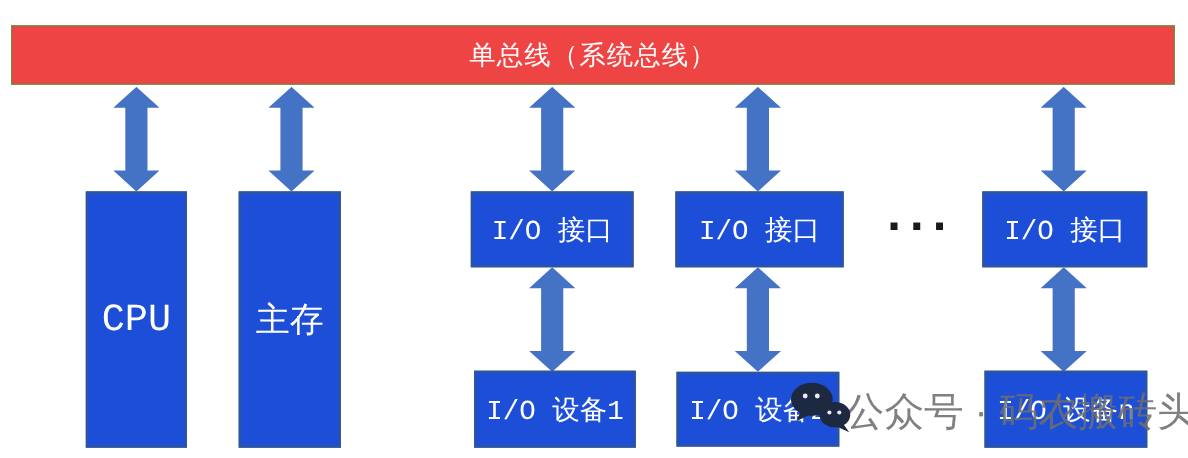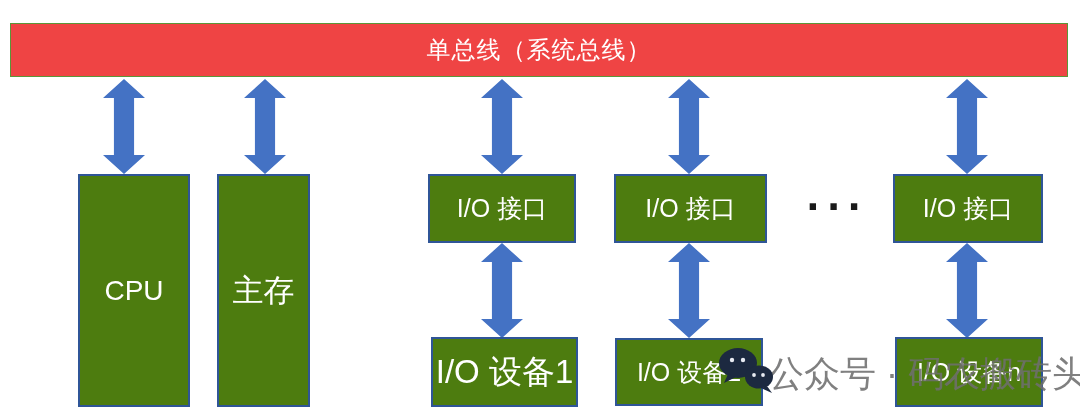--- a/index.html
+++ b/index.html
@@ -20,33 +20,34 @@
     display:flex;align-items:center;justify-content:center;
     color:#ffffff;
     font-size:24px;
     letter-spacing:1px;
     box-sizing:border-box;
   }
 
   
   .node{
     position:absolute;
-    background:#4d7c0f;
+    background:#1d4ed8;
     border:2px solid #2f5597;
     color:#ffffff;
     display:flex;align-items:center;justify-content:center;
     box-sizing:border-box;
     white-space:nowrap;
+    font-family:Liberation Mono, monospace;
   }
-  #node-cpu   {left:78px; top:174px;width:112px; height:233px;font-size:28px;text-align:right;}
+  #node-cpu   {left:78px; top:174px;width:92px; height:233px;font-size:35px;text-align:right;}
   #node-mm    {left:217px;top:174px;width:93px; height:233px;font-size:31px;}
   #node-if1   {left:428px;top:174px;width:148px;height:69px; font-size:25px;}
   #node-if2   {left:614px;top:174px;width:153px;height:69px; font-size:25px;}
   #node-if3   {left:893px;top:174px;width:150px;height:69px; font-size:25px;}
-  #node-dev1  {left:431px;top:337px;width:147px;height:70px; font-size:33px;}
+  #node-dev1  {left:431px;top:337px;width:147px;height:70px; font-size:25px;}
   #node-dev2  {left:615px;top:338px;width:148px;height:68px; font-size:25px;}
   #node-devn  {left:895px;top:337px;width:148px;height:70px; font-size:25px;text-align:right;}
 
   
   .varrow{
     position:absolute;
     width:42px;
     background:#4472c4;
     clip-path:polygon(50% 0%,100% 20%,74% 20%,74% 80%,100% 80%,50% 100%,0% 80%,26% 80%,26% 20%,0% 20%);
   }

